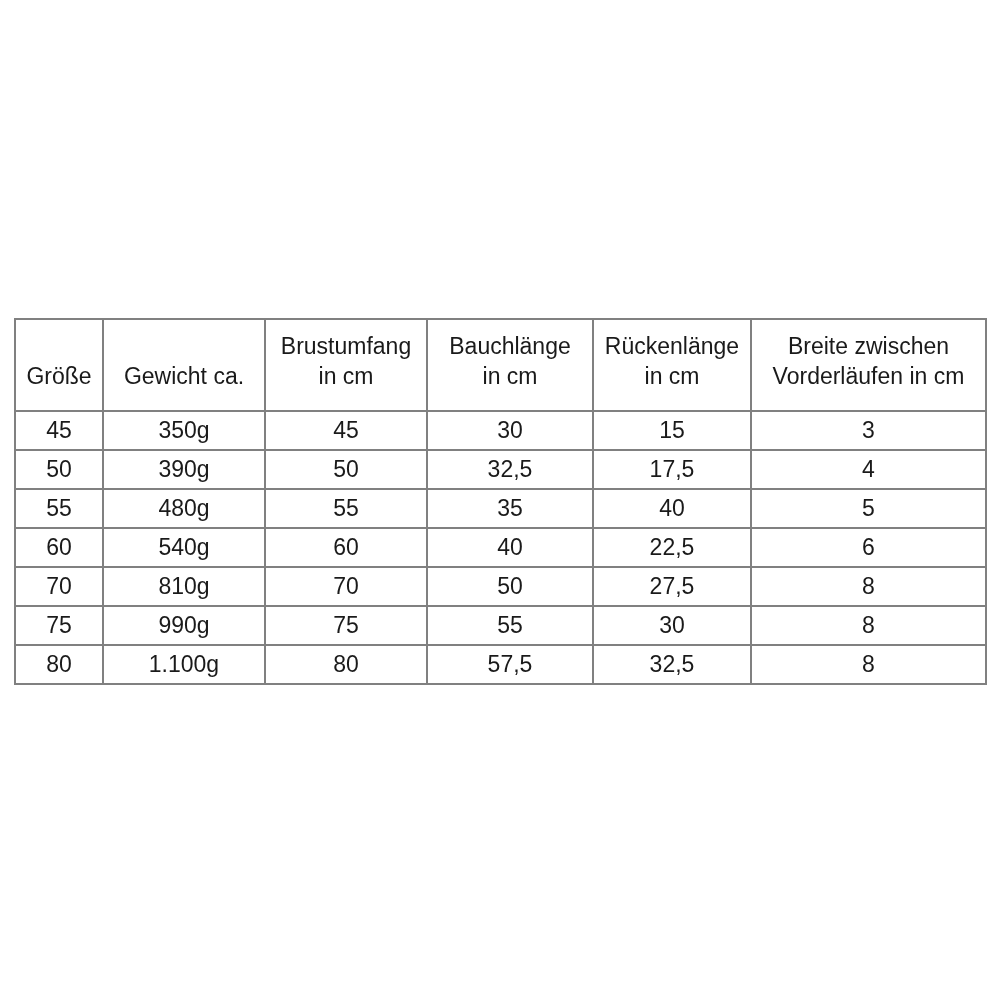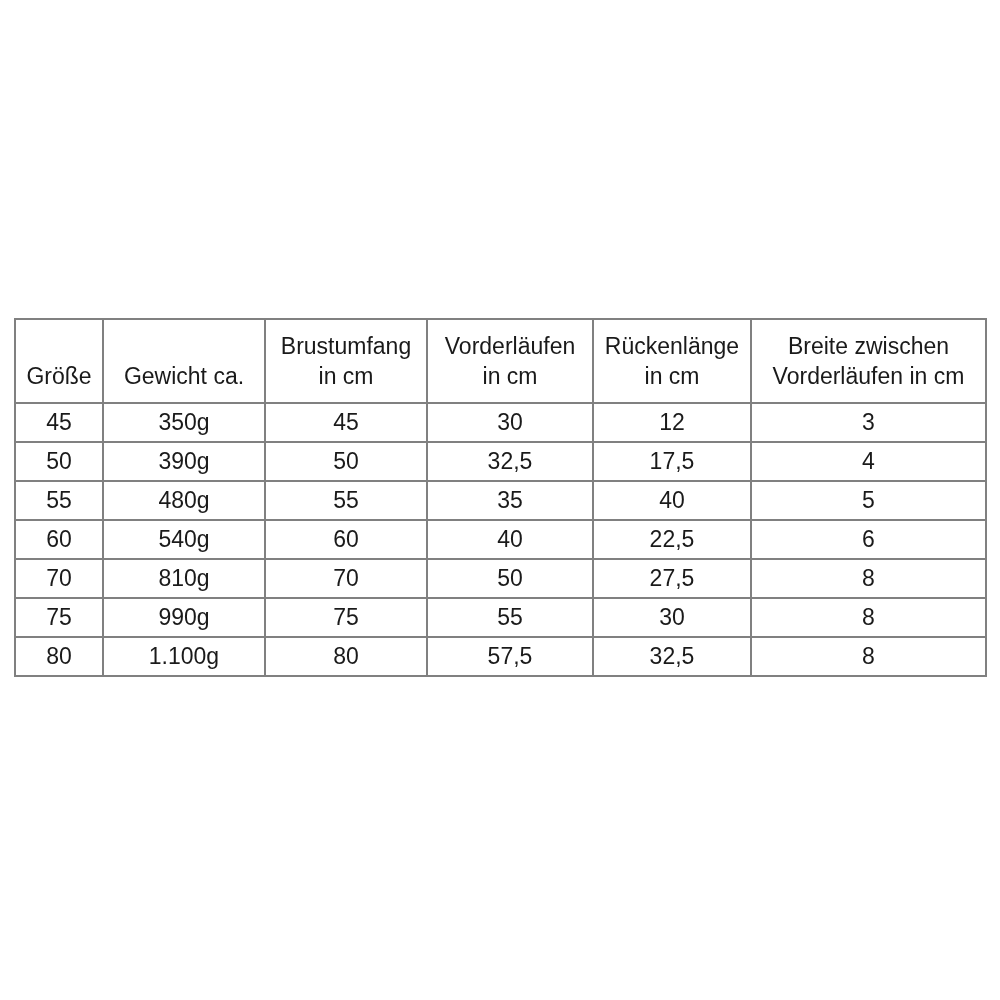--- a/index.html
+++ b/index.html
@@ -32,21 +32,21 @@
     border: 2px solid #808080;
     text-align: center;
     padding: 2px 4px;
     font-weight: normal;
     overflow: hidden;
   }
   table.size-table thead td {
     height: 70px;
     vertical-align: bottom;
     white-space: pre-line;
-    padding-bottom: 10px;
+    padding-bottom: 18px;
   }
   table.size-table tbody td {
     height: 33px;
     vertical-align: middle;
     border-radius: 11px;
   }
 </style>
 </head>
 <body>
 
@@ -59,35 +59,35 @@
         <col style="width: 166px;">
         <col style="width: 158px;">
         <col style="width: 235px;">
       </colgroup>
     <thead>
       <tr>
           <td>Größe</td>
           <td>Gewicht ca.</td>
           <td>Brustumfang
 in cm</td>
-          <td>Vorderläufen
+          <td>Bauchlänge
 in cm</td>
           <td>Rückenlänge
 in cm</td>
           <td>Breite zwischen
 Vorderläufen in cm</td>
         </tr>
     </thead>
     <tbody>
         <tr>
           <td>45</td>
           <td>350g</td>
           <td>45</td>
           <td>30</td>
-          <td>12</td>
+          <td>15</td>
           <td>3</td>
         </tr>
         <tr>
           <td>50</td>
           <td>390g</td>
           <td>50</td>
           <td>32,5</td>
           <td>17,5</td>
           <td>4</td>
         </tr>

